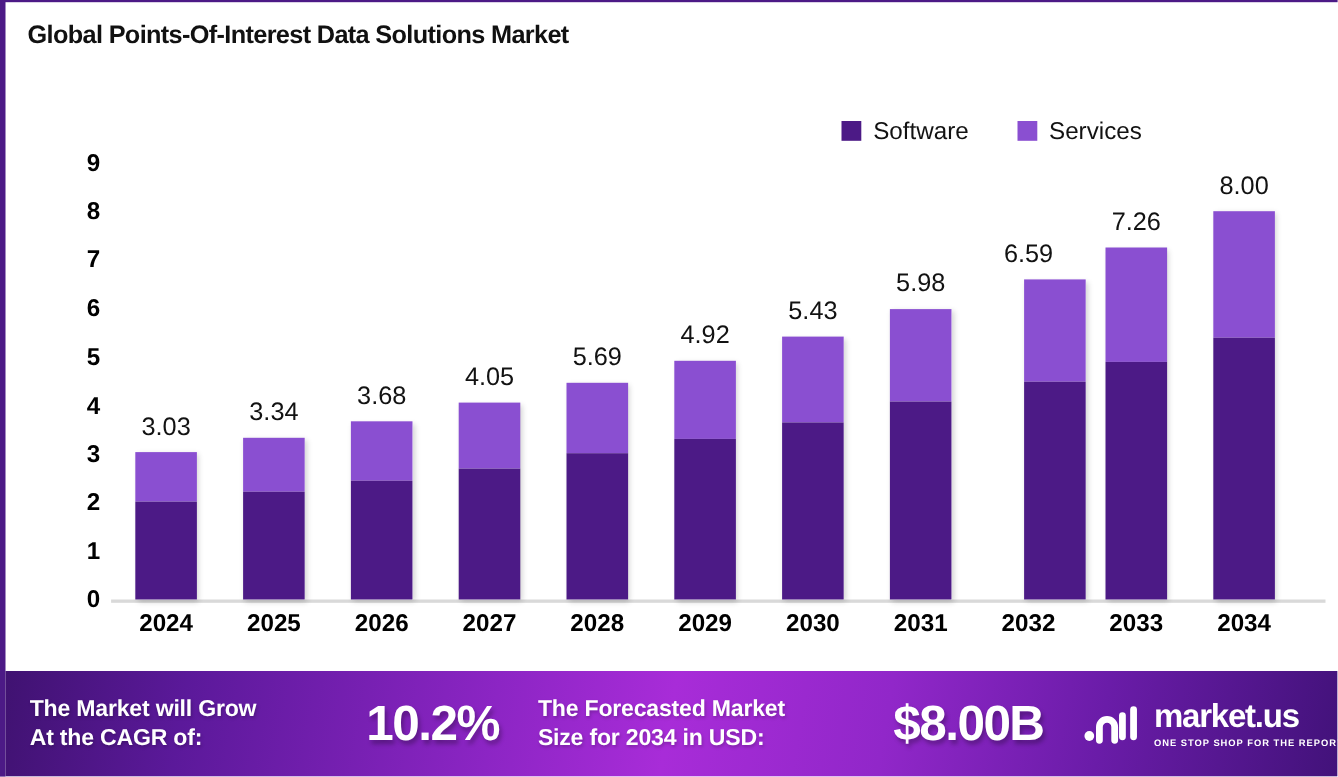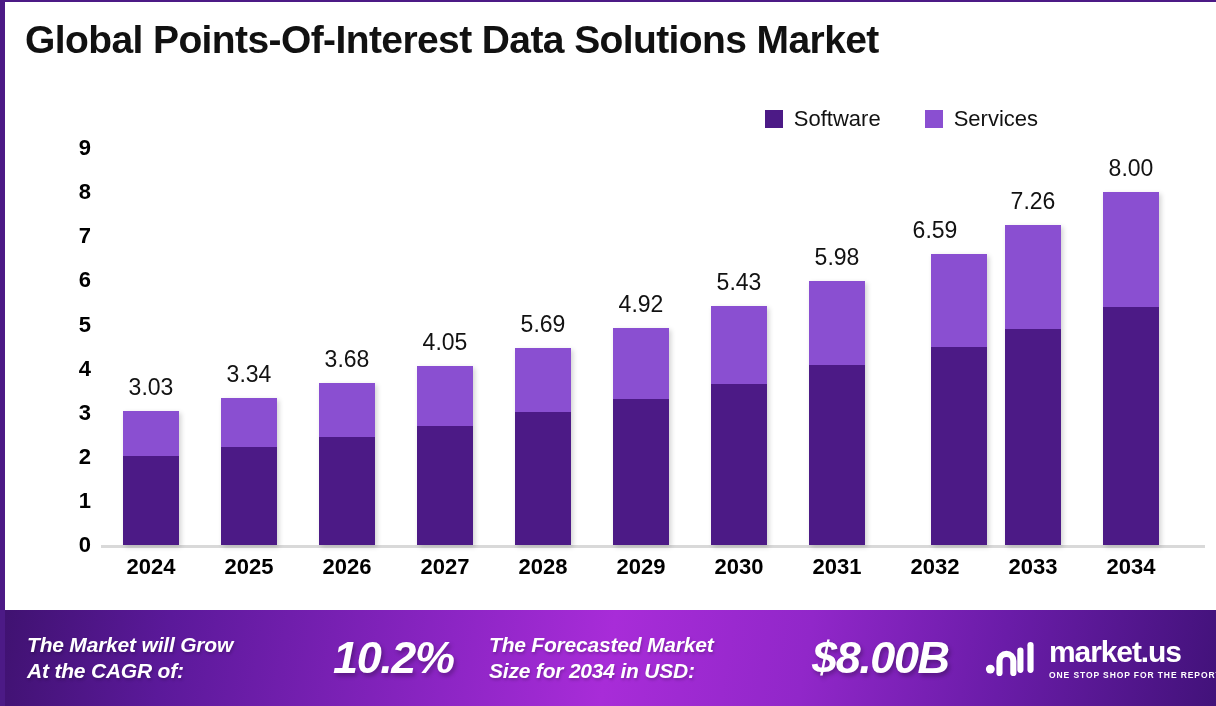--- a/index.html
+++ b/index.html
@@ -19,21 +19,21 @@
     border-left: 5px solid #4c1a86;
     border-top: 2px solid #4c1a86;
     overflow: hidden;
   }
 
   
   .chart-title {
     position: absolute;
     left: 20px;
     top: 16px;
-    font-size: 39px;
+    font-size: 23px;
     font-weight: bold;
     letter-spacing: -0.6px;
     color: #111111;
     white-space: nowrap;
   }
   .chart-subtitle {
     position: absolute;
     left: 11px;
     top: 92px;
     font-size: 21px;
@@ -150,21 +150,21 @@
         #5b199a 14%,
         #8c25c4 37%,
         #a82cd8 50%,
         #9127c9 66%,
         #6a1ca8 82%,
         #42127a 100%);
     display: flex;
     align-items: center;
     overflow: hidden;
   }
-  .footer-cell { display: flex; align-items: flex-end; font-style: italic; }
+  .footer-cell { display: flex; align-items: flex-end; }
   .footer-label {
     color: #ffffff;
     font-size: 21px;
     font-weight: bold;
     line-height: 1.22;
     letter-spacing: -0.2px;
     text-shadow: 1px 2px 3px rgba(0,0,0,0.22);
     white-space: nowrap;
   }
   .footer-value {

